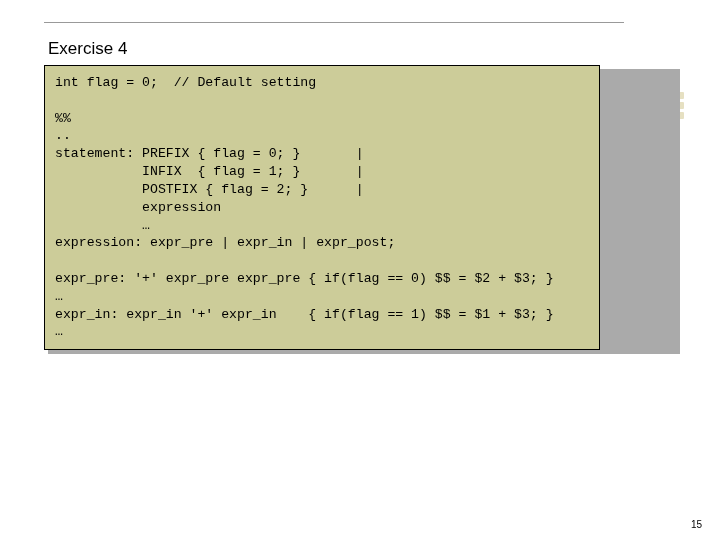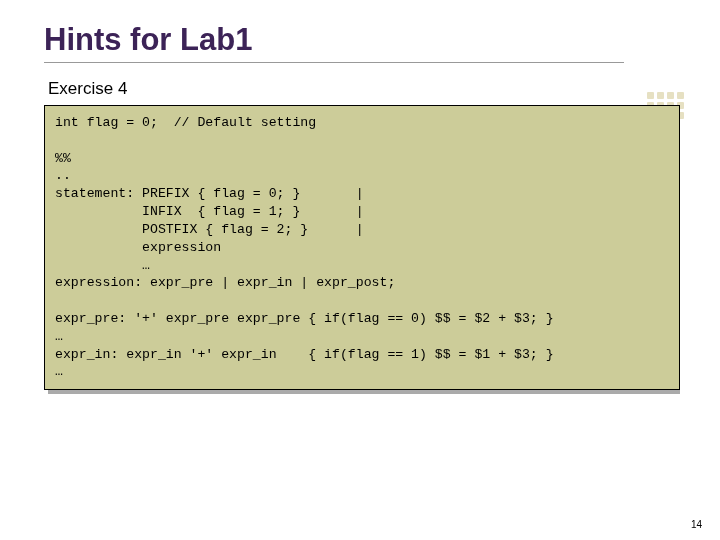--- a/index.html
+++ b/index.html
@@ -71,21 +71,21 @@
     position: relative;
     z-index: 1;
     background: #cccc99;
     border: 1px solid #000;
     padding: 8px 10px 8px 10px;
     font-family: "Courier New", Courier, monospace;
     font-size: 13.2px;
     line-height: 1.35;
     white-space: pre;
     color: #000;
-    width: 636px;
+    width: 556px;
   }
   .page-num {
     position: absolute;
     bottom: 10px;
     right: 18px;
     font-size: 10px;
     color: #000;
   }
   .deco {
     position: absolute;
@@ -115,21 +115,20 @@
     <span></span>
     <span></span>
     <span></span>
   <span></span>
     <span></span>
     <span></span>
     <span></span>
 </div>
 
 <div class="slide">
-  <h1 class="title">Hints for Lab1</h1>
   <hr class="title-rule">
 
   <div class="subtitle">Exercise 4</div>
 
 
   <div class="code-shadow">
     <div class="code-box">int flag = 0;  // Default setting
 
 %%
 ..
@@ -140,13 +139,13 @@
            …
 expression: expr_pre | expr_in | expr_post;
 
 expr_pre: '+' expr_pre expr_pre { if(flag == 0) $$ = $2 + $3; }
 …
 expr_in: expr_in '+' expr_in    { if(flag == 1) $$ = $1 + $3; }
 …</div>
   </div>
 </div>
 
-<div class="page-num">14</div>
+<div class="page-num">15</div>
 
 </body></html>

